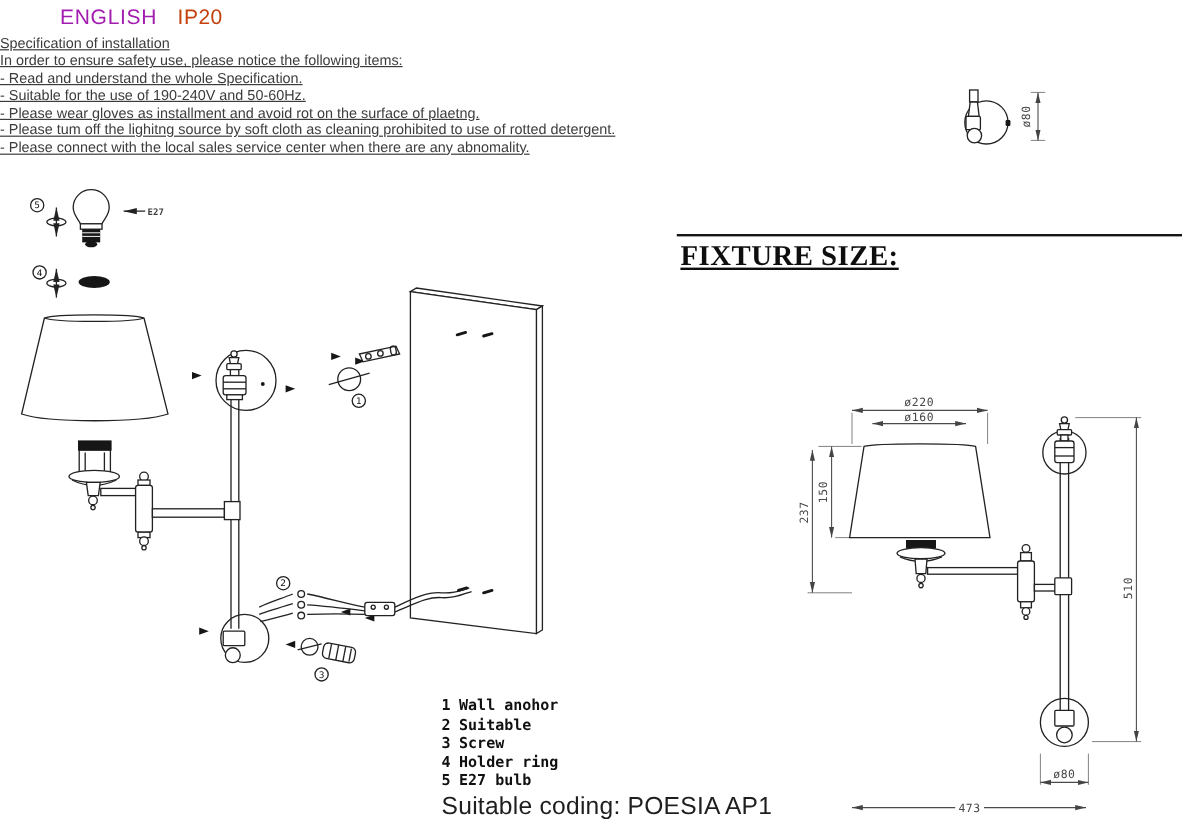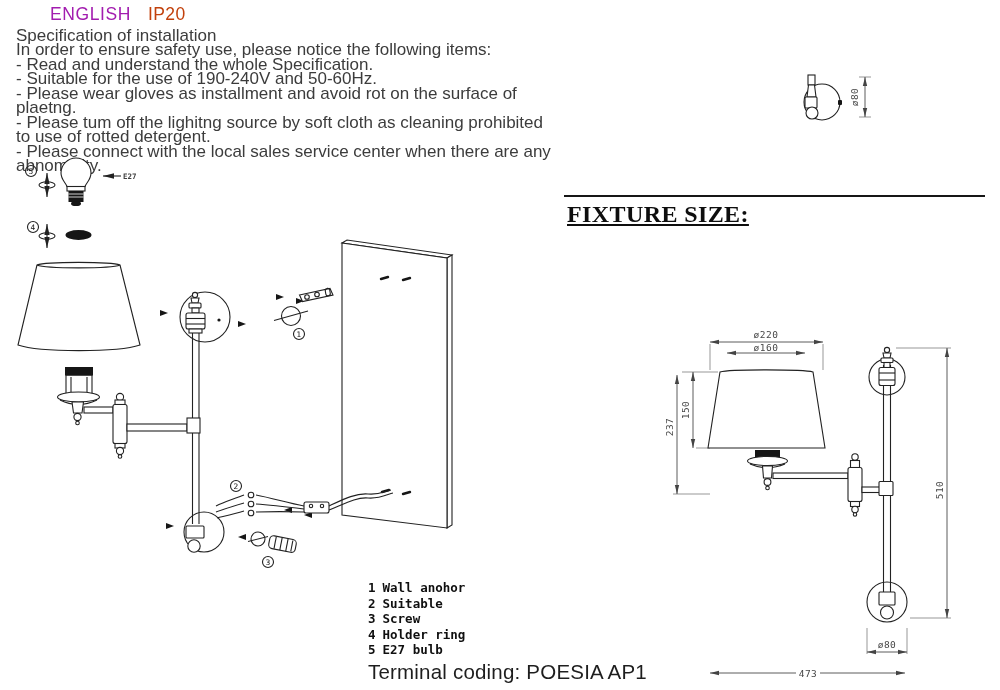--- a/index.html
+++ b/index.html
@@ -1,21 +1,21 @@
 <!DOCTYPE html>
 <html><head>
 <meta charset="utf-8">
 <style>
   html,body{margin:0;padding:0;background:#ffffff;}
   #page{position:relative;width:1000px;height:690px;background:#fff;overflow:hidden;
         font-family:"Liberation Sans",sans-serif;color:#333;}
   .abs{position:absolute;}
   #lang{left:8px;top:4px;font-size:17.5px;letter-spacing:.6px;color:#a21caf;margin-left:42px;}
   #ip{left:148px;top:4px;font-size:17.5px;letter-spacing:.4px;color:#c2410c;}
-  #spec{left:16px;top:29px;width:545px;font-size:17px;line-height:14.45px;color:#3c3c3c;}
+  #spec{left:0;top:29px;width:545px;font-size:12px;line-height:14.45px;color:#3c3c3c;text-decoration:underline;}
   .sec-title{font-family:"Liberation Serif",serif;font-weight:700;font-size:24px;color:#0e0e0e;letter-spacing:.4px;}
   #base-title{left:567px;top:5px;}
   #fixture-title{left:567px;top:201px;text-decoration:underline;}
   #divider{left:564px;top:195px;width:421px;height:0;border-top:2px solid #161616;}
   #parts{left:368px;top:580px;font-family:"DejaVu Sans Mono",monospace;font-weight:700;
          font-size:12.5px;line-height:15.6px;color:#101010;}
   .part-row{display:flex;gap:7px;white-space:pre;}
   #coding{left:368px;top:660px;font-size:20.5px;color:#1e1e1e;letter-spacing:.2px;}
   svg{display:block;}
   svg text{font-family:"DejaVu Sans Mono",monospace;fill:#3f3f3f;}
@@ -329,15 +329,15 @@
       <span>3</span><span>Screw</span>
     </div>
     <div class="part-row">
       <span>4</span><span>Holder ring</span>
     </div>
     <div class="part-row">
       <span>5</span><span>E27 bulb</span>
     </div>
   </div>
 
-  <div class="abs" id="coding">Terminal coding: POESIA AP1</div>
+  <div class="abs" id="coding">Suitable coding: POESIA AP1</div>
 
 </div>
 
 </body></html>

